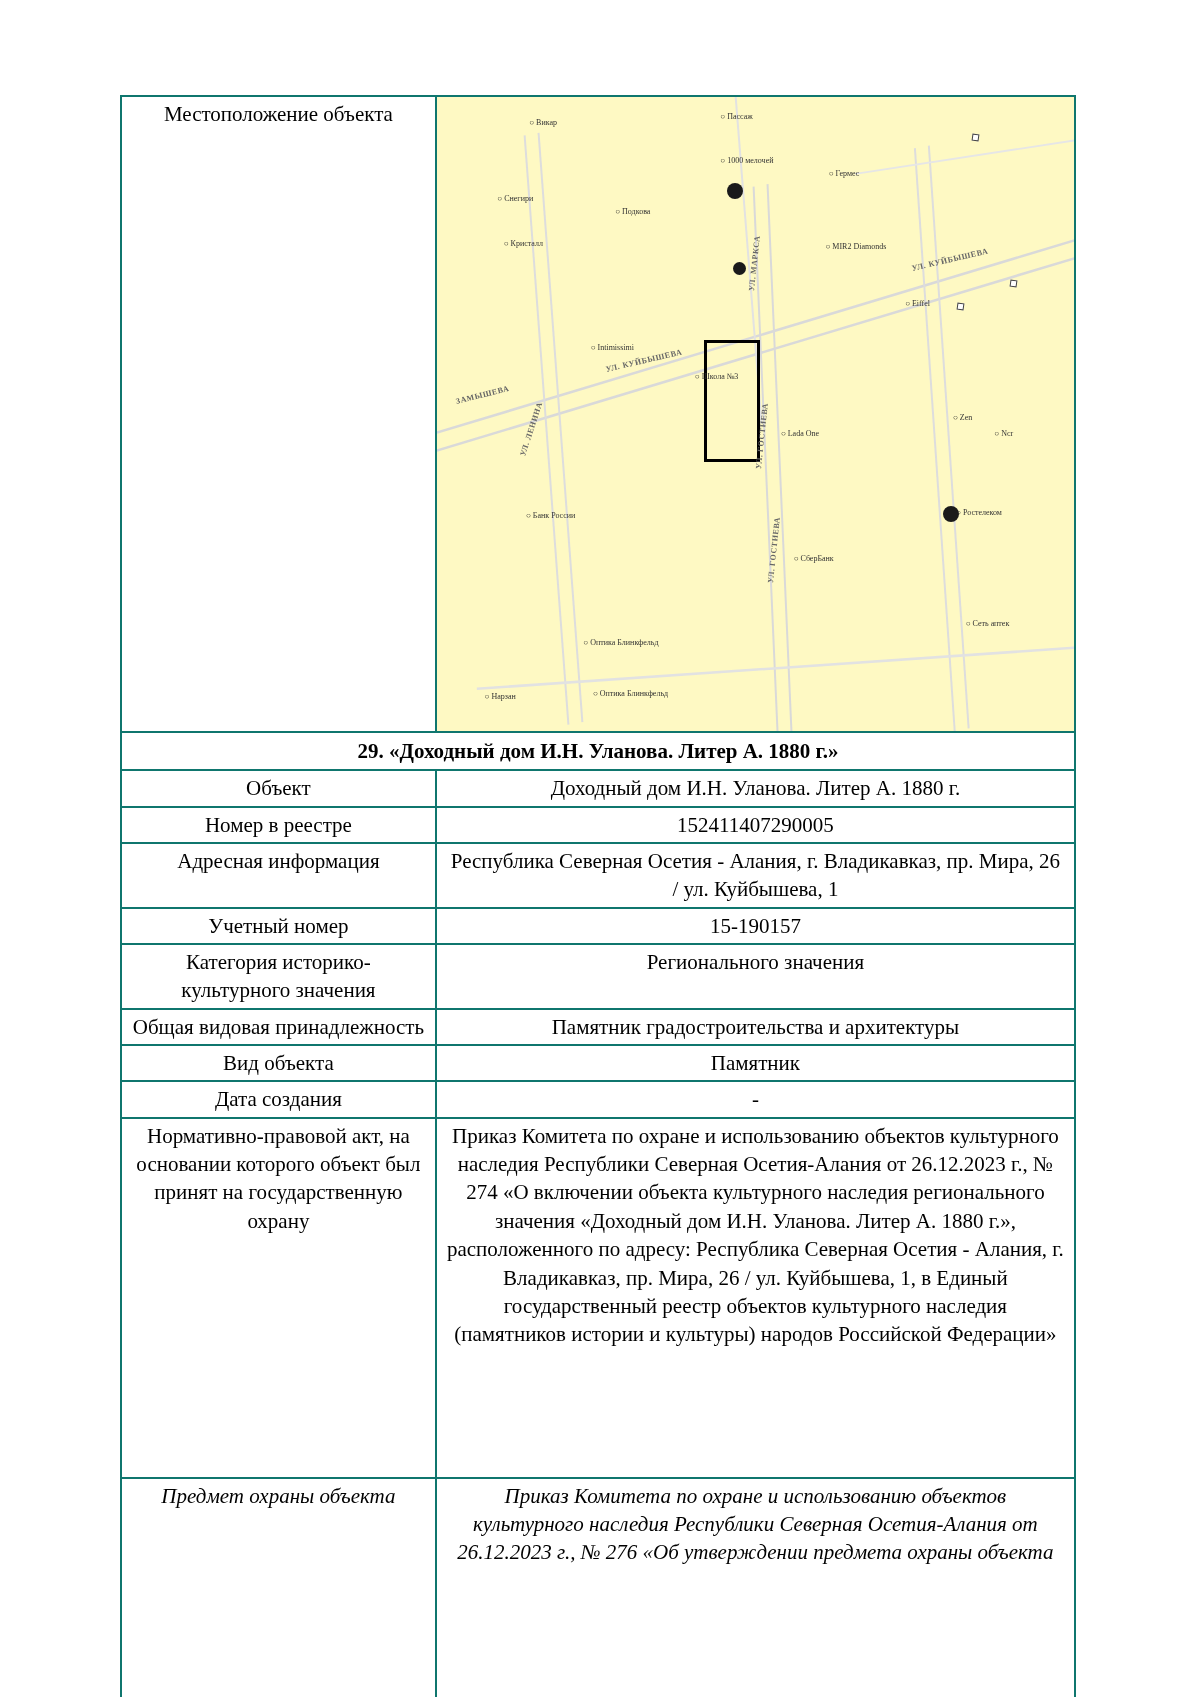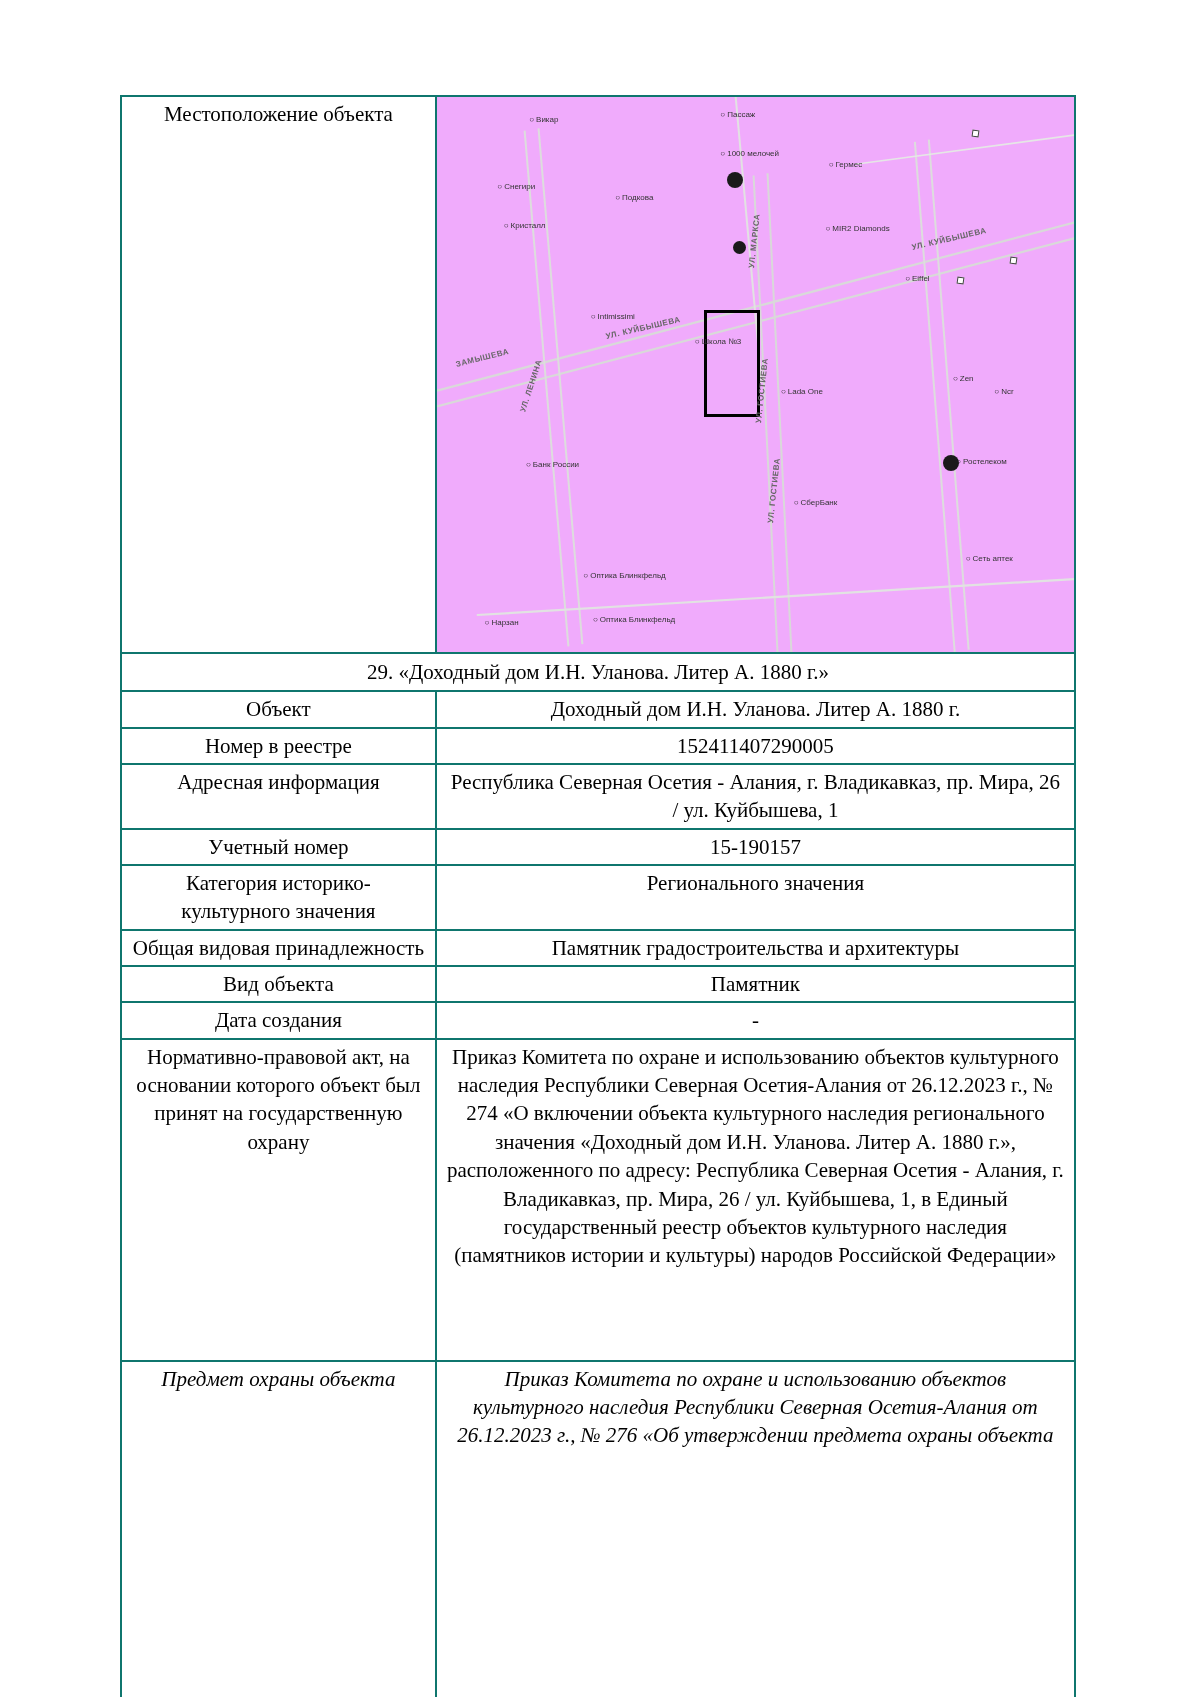--- a/index.html
+++ b/index.html
@@ -24,33 +24,33 @@
   }
   .doc-table td {
     border: 2px solid #0f766e;
     text-align: center;
     vertical-align: top;
     padding: 3px 10px;
     line-height: 1.35;
   }
   td.cell-label { width: 33%; }
   td.cell-header {
-    font-weight: normal;
+    font-weight: bold;
     padding: 4px 20px;
   }
   td.cell-map { padding: 0; }
 
   
   .map {
     position: relative;
     width: 100%;
-    height: 555px;
-    background: #f0abfc;
+    height: 634px;
+    background: #fef9c3;
     overflow: hidden;
-    font-family: Liberation Sans, sans-serif;
+    font-family: Liberation Serif, serif;
   }
   .map svg.roads { position: absolute; left: 0; top: 0; width: 100%; height: 100%; }
   .poi {
     position: absolute;
     font-size: 8px;
     color: #333;
     white-space: nowrap;
     line-height: 1;
   }
   .poi::before {
@@ -80,21 +80,21 @@
     border: 1.5px solid #444;
     background: #fff;
     transform: rotate(8deg);
   }
   .highlight-box {
     position: absolute;
     border: 3px solid #000;
     background: transparent;
   }
   
-  tr.row-normative td { height: 322px; }
+  tr.row-normative td { height: 360px; }
   tr.row-last td { height: 345px; border-bottom: none; font-style: italic; }
 </style>
 </head>
 <body>
 
 <div class="page">
   <table class="doc-table">
     <colgroup>
         <col style="width:33%">
         <col style="width:67%">

